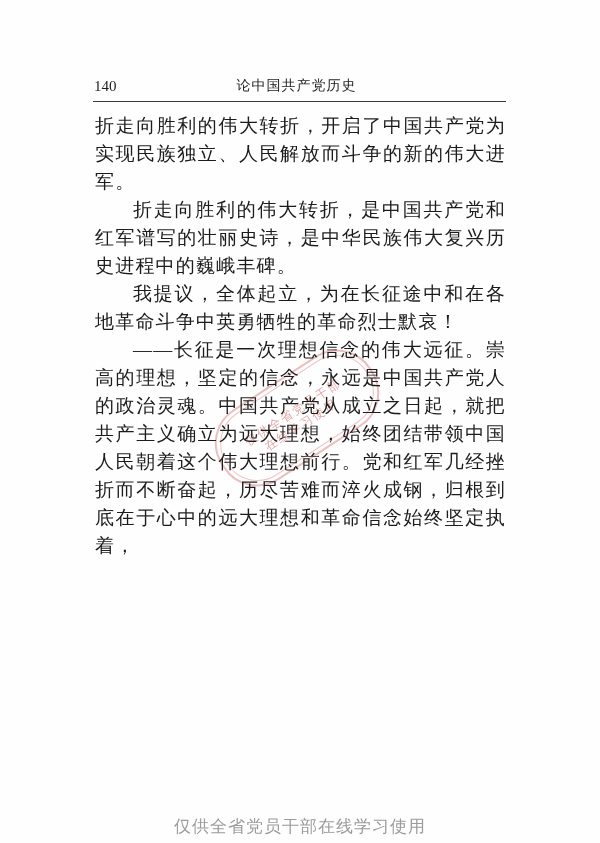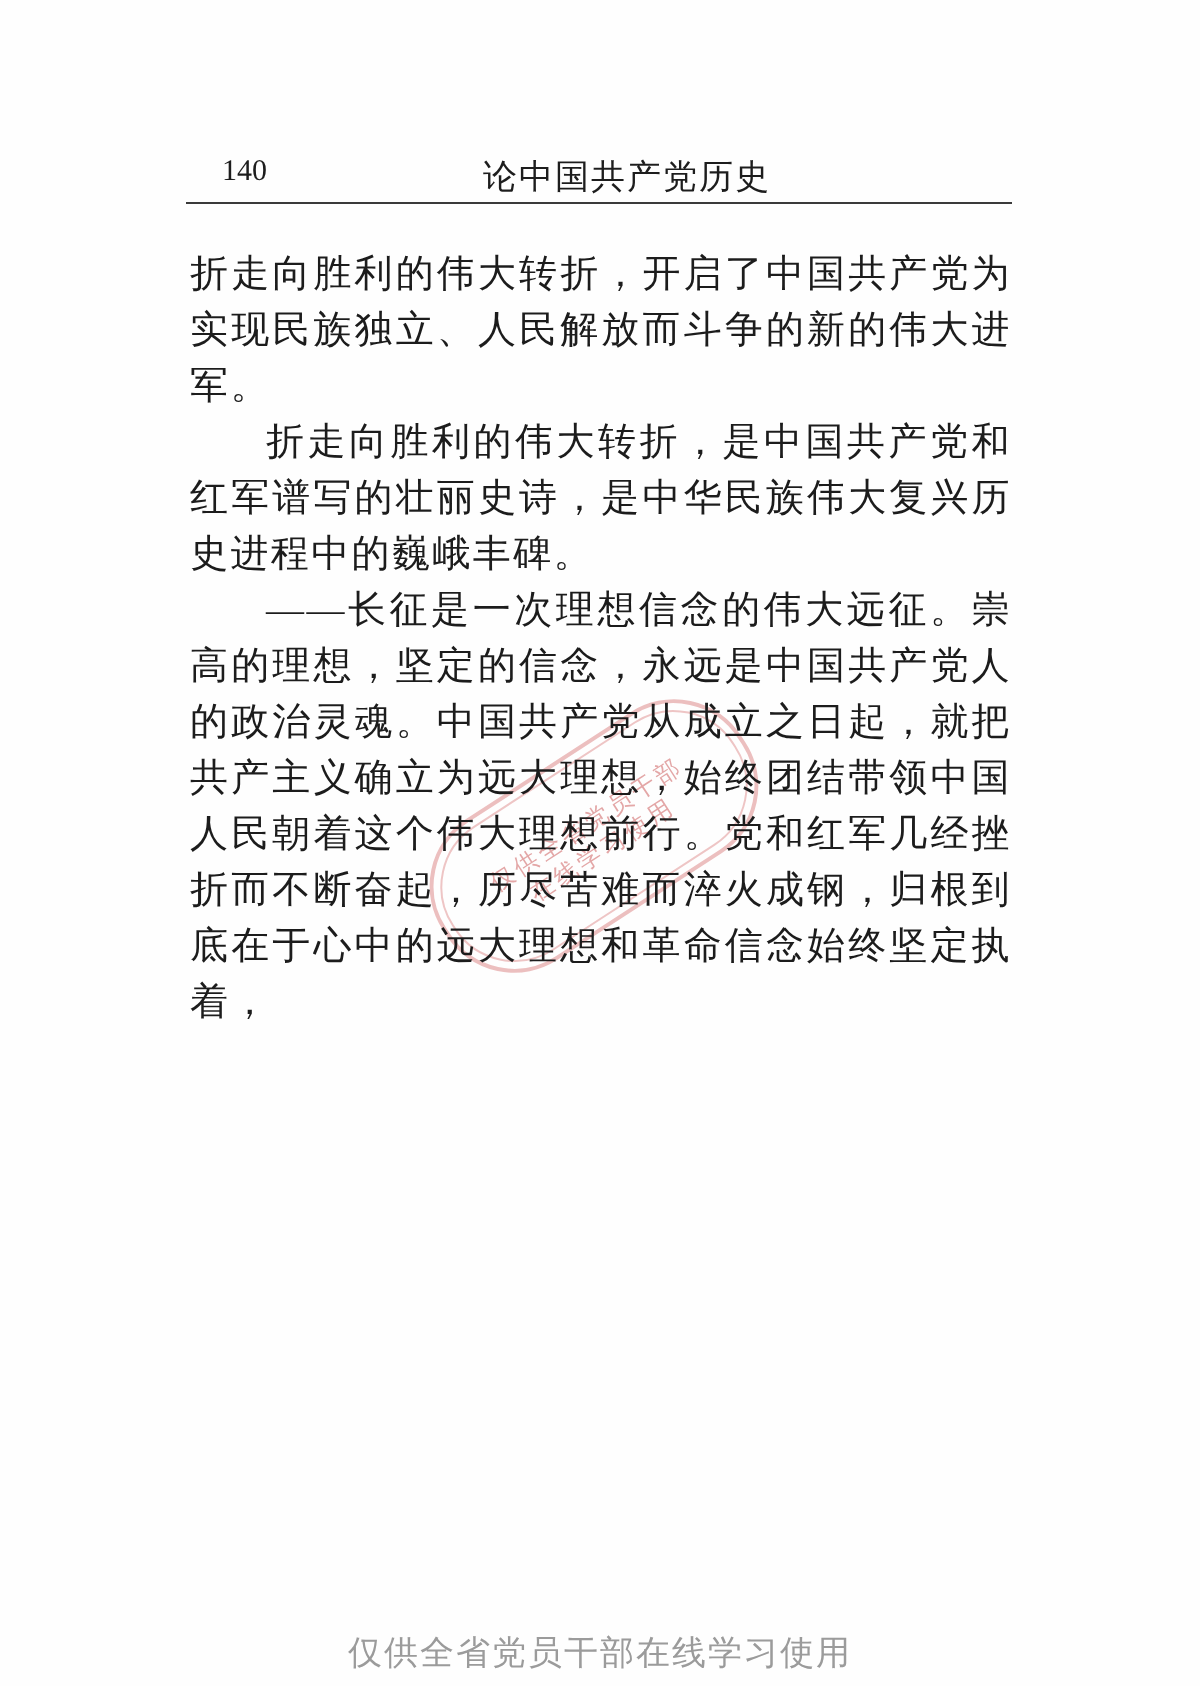--- a/index.html
+++ b/index.html
@@ -9,50 +9,50 @@
     font-family: "Liberation Serif", "DejaVu Serif", serif;
     position: relative;
     overflow: hidden;
   }
   .page {
     position: absolute; inset: 0;
     background: #fefefe;
   }
   
   .header {
-    position: absolute; top: 77px; left: 107px; width: 413px; height: 20px;
+    position: absolute; top: 77px; left: 90px; width: 413px; height: 20px;
     color: #1d1d1d;
   }
   .page-number {
     position: absolute; left: 4px; top: 1px;
     font-size: 15px; font-weight: 500;
   }
   .header-title {
     position: absolute; left: 0; top: 0; width: 100%;
     text-align: center;
-    font-size: 17px; letter-spacing: 1px; font-weight: 500;
+    font-size: 14px; letter-spacing: 1px; font-weight: 500;
   }
   .header-rule {
     position: absolute; top: 101px; left: 93px; width: 413px; height: 0;
     border-top: 1.3px solid #3a3a3a;
   }
   
   .body-text {
     position: absolute; top: 112px; left: 95px; width: 411px;
     font-size: 19px; line-height: 28px;
     color: #1c1c1c;
     text-align: justify;
     z-index: 2;
   }
   .body-text p {
     margin: 0;
     text-indent: 2em;
     letter-spacing: 1.2px;
   }
-  .body-text p.no-indent { text-indent: 0; margin-top: 12px; }
+  .body-text p.no-indent { text-indent: 0; }
   
   .watermark-stamp {
     position: absolute; left: 208px; top: 376px;
     width: 178px; height: 84px;
     transform: rotate(-33deg);
     border: 2px solid rgba(213, 105, 105, 0.42);
     border-radius: 40px;
     z-index: 1;
     box-sizing: border-box;
   }
@@ -95,18 +95,19 @@
   <div class="watermark-stamp">
     <div class="watermark-inner">
       <span class="watermark-line">仅供全省党员干部</span>
       <span class="watermark-line">在线学习使用</span>
     </div>
   </div>
 
   <div class="body-text">
     <p class="no-indent">折走向胜利的伟大转折，开启了中国共产党为实现民族独立、人民解放而斗争的新的伟大进军。</p>
     <p>折走向胜利的伟大转折，是中国共产党和红军谱写的壮丽史诗，是中华民族伟大复兴历史进程中的巍峨丰碑。</p>
+    <p>我提议，全体起立，为在长征途中和在各地革命斗争中英勇牺牲的革命烈士默哀！</p>
     <p>——长征是一次理想信念的伟大远征。崇高的理想，坚定的信念，永远是中国共产党人的政治灵魂。中国共产党从成立之日起，就把共产主义确立为远大理想，始终团结带领中国人民朝着这个伟大理想前行。党和红军几经挫折而不断奋起，历尽苦难而淬火成钢，归根到底在于心中的远大理想和革命信念始终坚定执着，</p>
   </div>
 
   <div class="footer-note">仅供全省党员干部在线学习使用</div>
 
 </div>
 
 </body></html>

